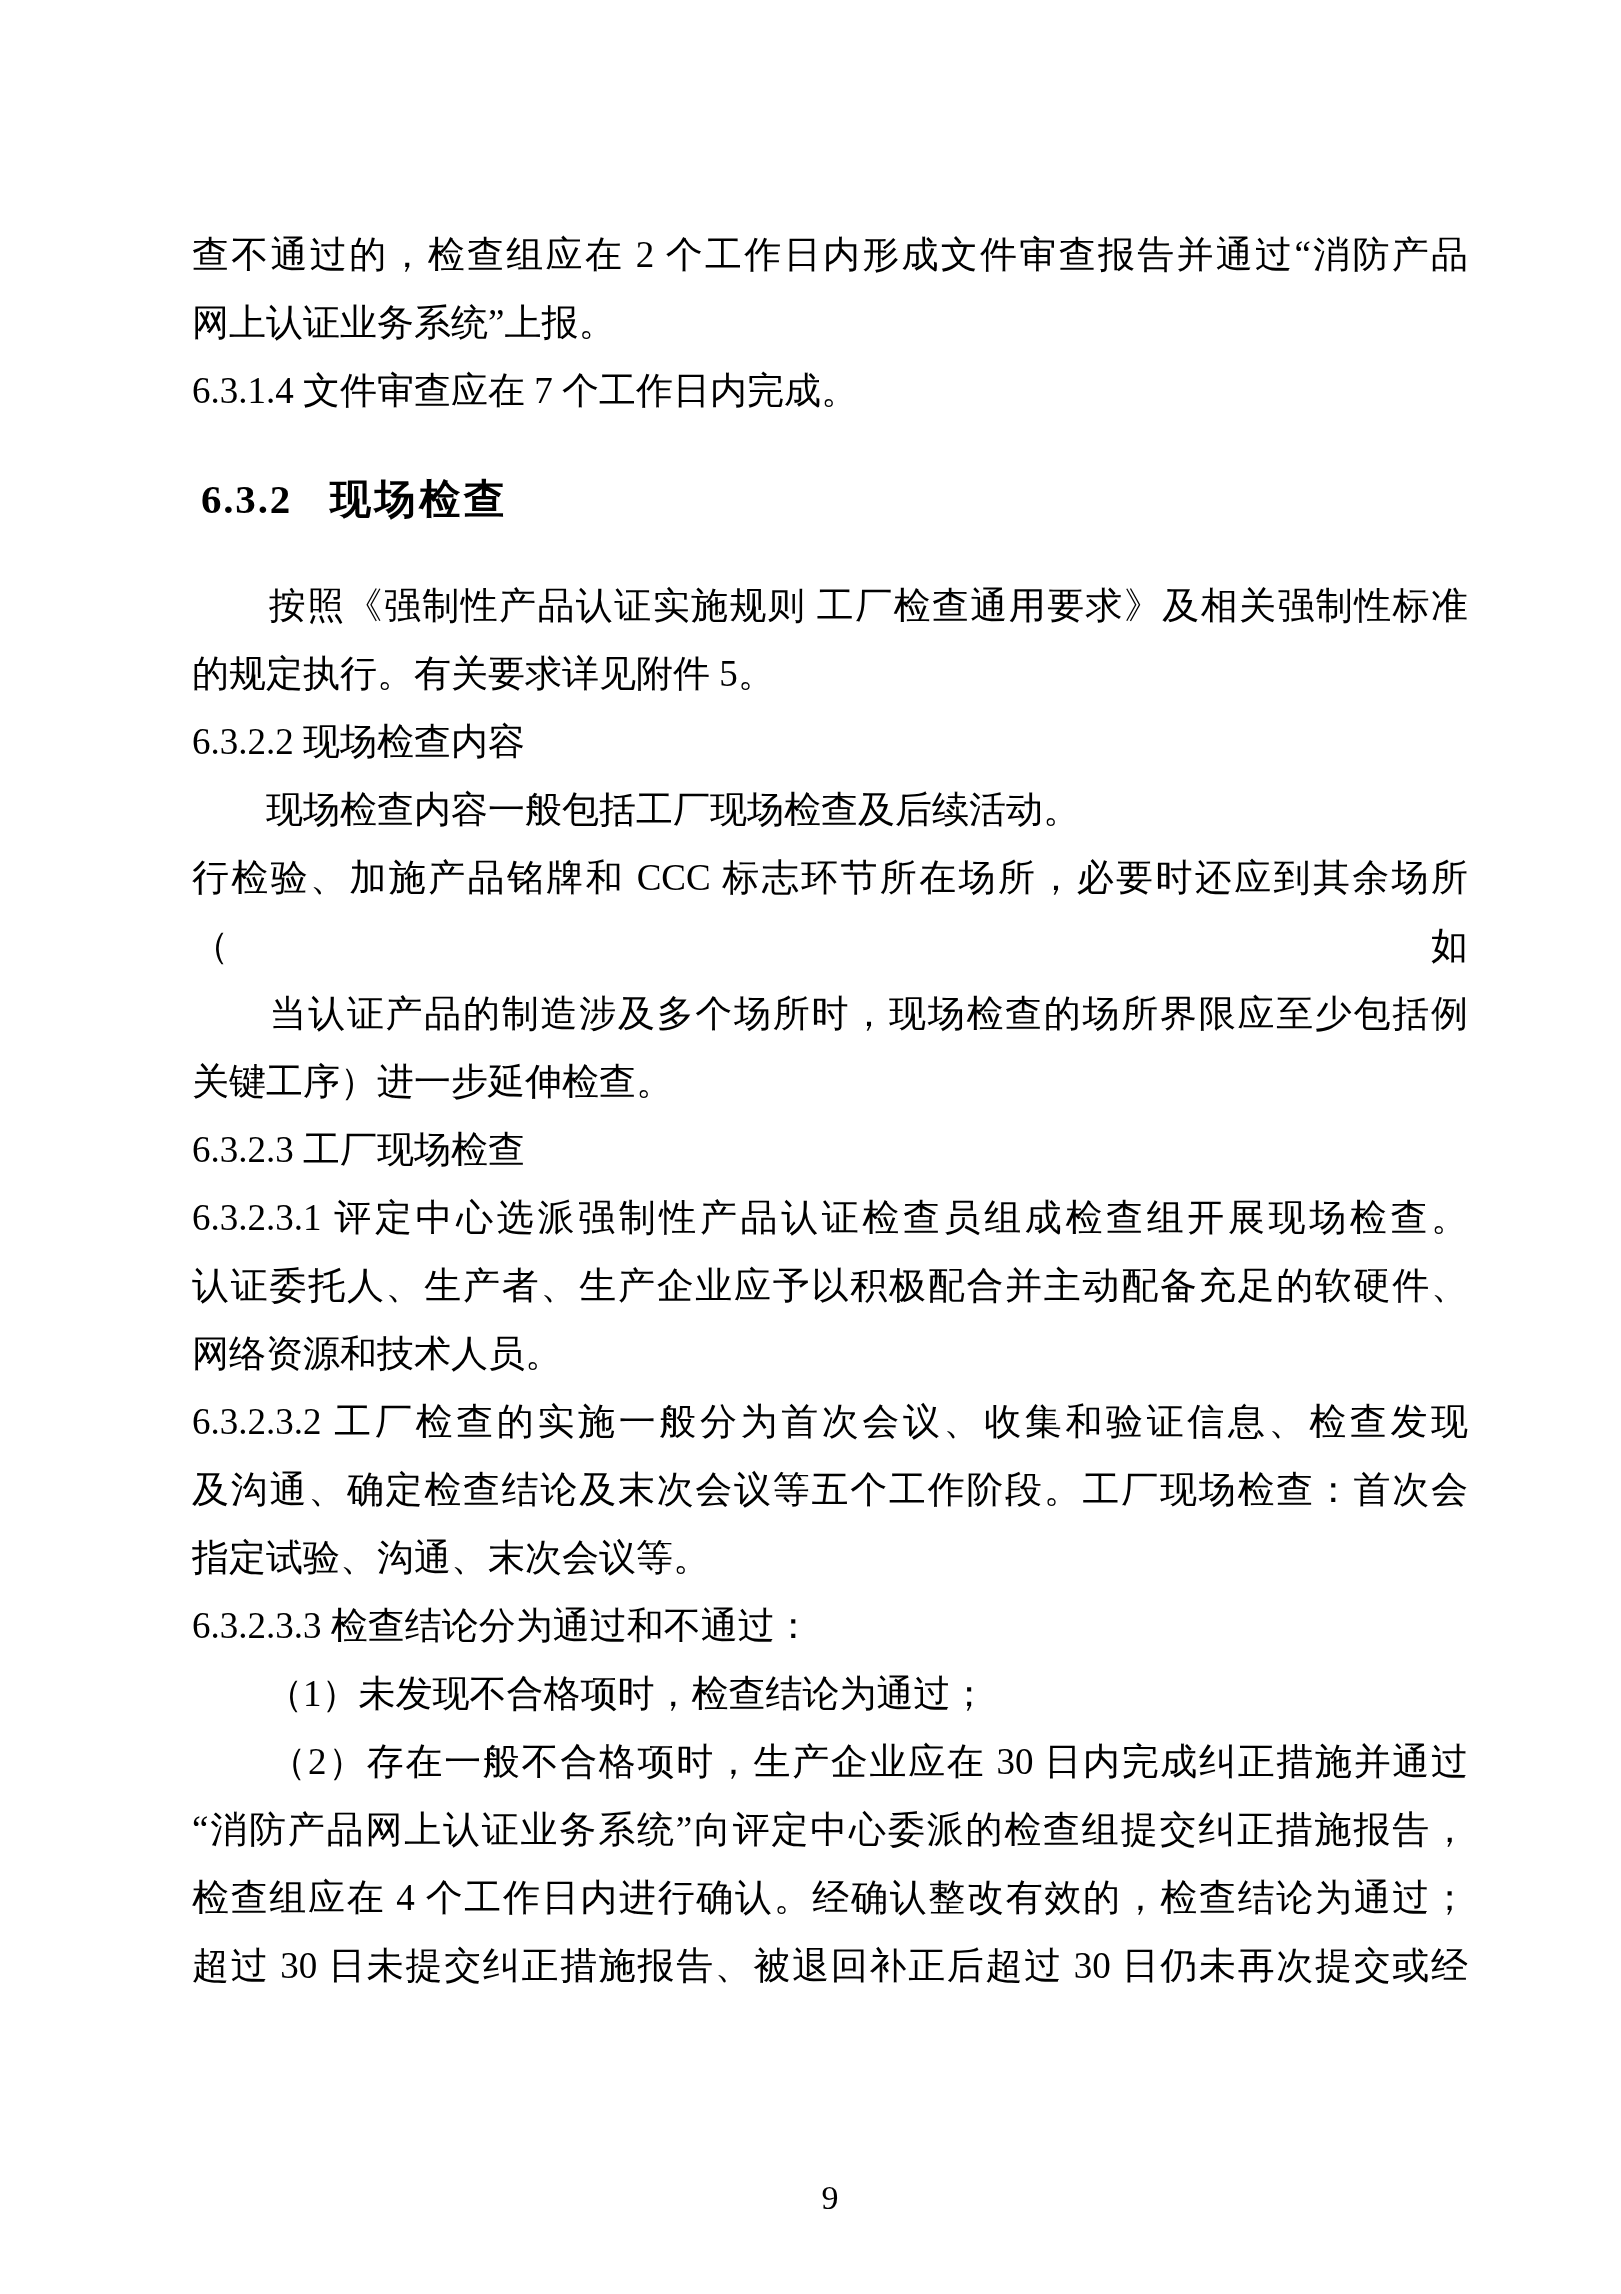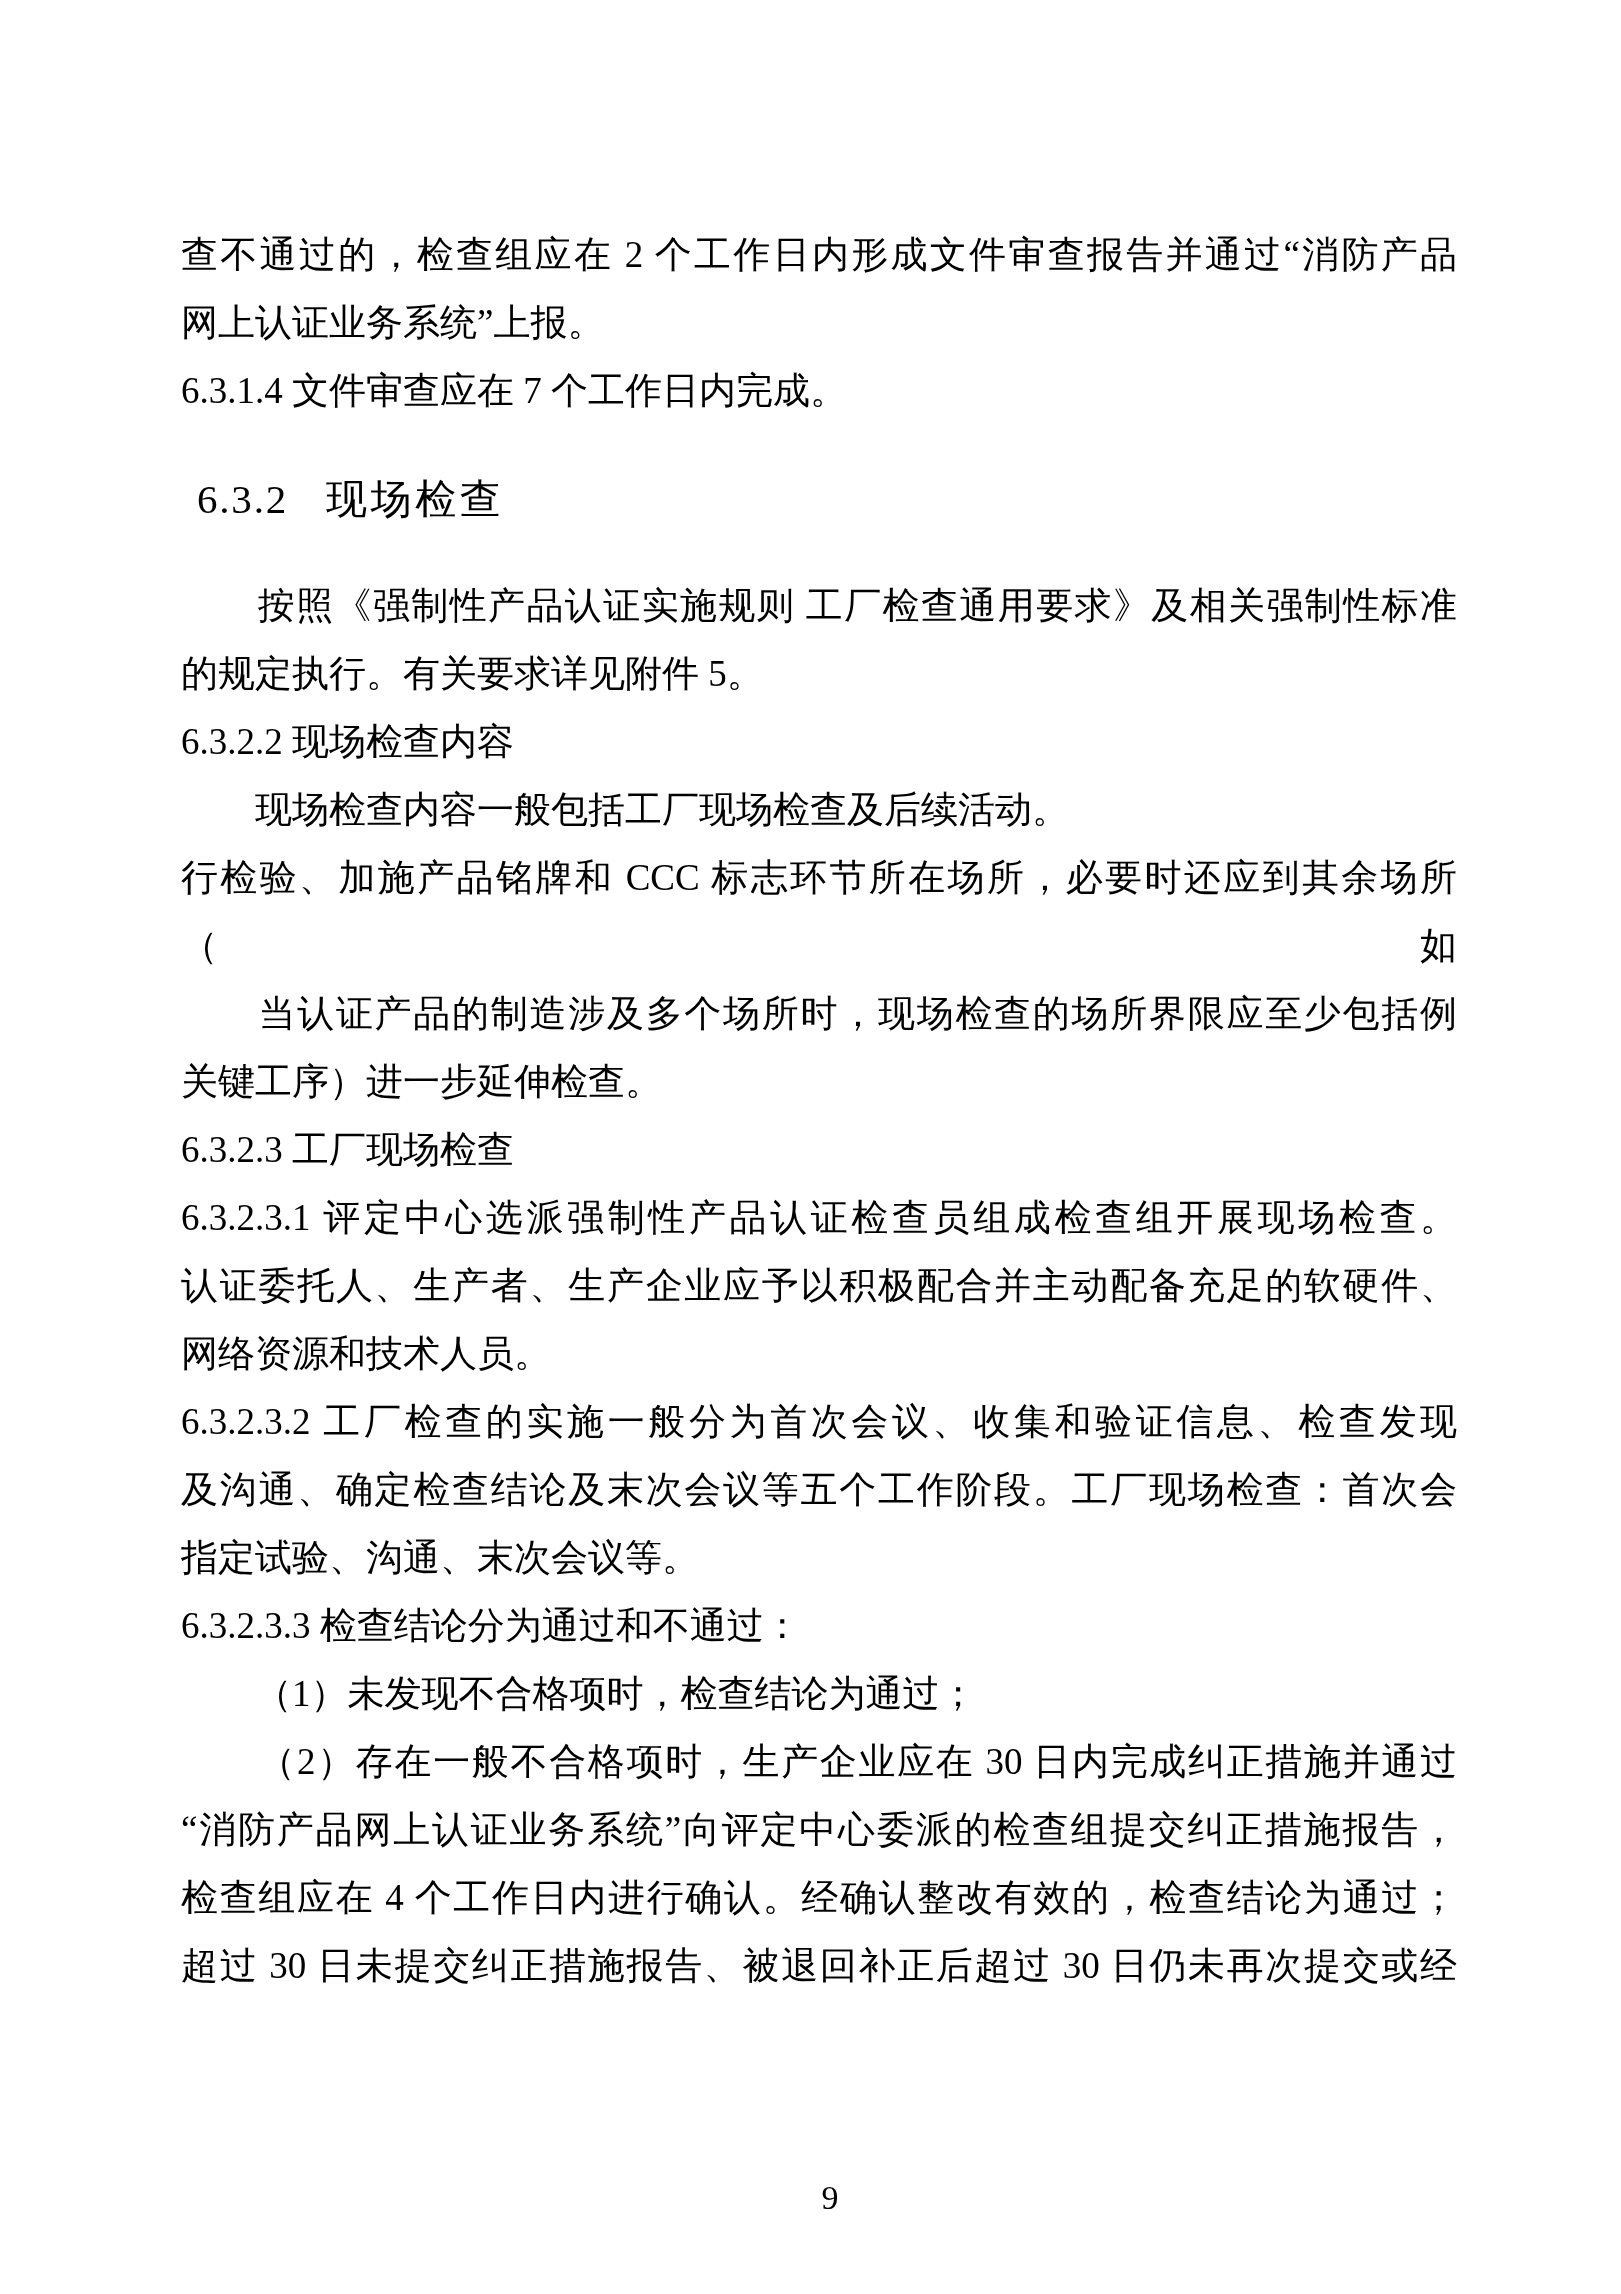--- a/index.html
+++ b/index.html
@@ -7,40 +7,40 @@
     width: 1622px;
     height: 2295px;
     position: relative;
     background: #ffffff;
     color: #000000;
     font-family: "Liberation Serif", "DejaVu Serif", serif;
     overflow: hidden;
   }
   .page-content {
     position: absolute;
-    left: 181px;
+    left: 192px;
     top: 221px;
     width: 1276px;
   }
   .para { margin: 0; }
   .line {
     font-size: 37px;
     line-height: 68px;
     text-align: justify;
     text-align-last: left;
     overflow: hidden;
   }
   .line.full {
     text-align-last: justify;
   }
   .heading {
-    margin: 40px 0 39px 16px;
+    margin: 40px 0 39px 9px;
     font-size: 41px;
     line-height: 68px;
-    font-weight: 400;
+    font-weight: 700;
     white-space: nowrap;
   }
   .heading .num {
     font-family: "Liberation Serif", "DejaVu Serif", serif;
     letter-spacing: 1.8px;
   }
   .heading .title {
     margin-left: 38px;
     font-family: "Liberation Sans", "DejaVu Sans", sans-serif;
     letter-spacing: 3.6px;

